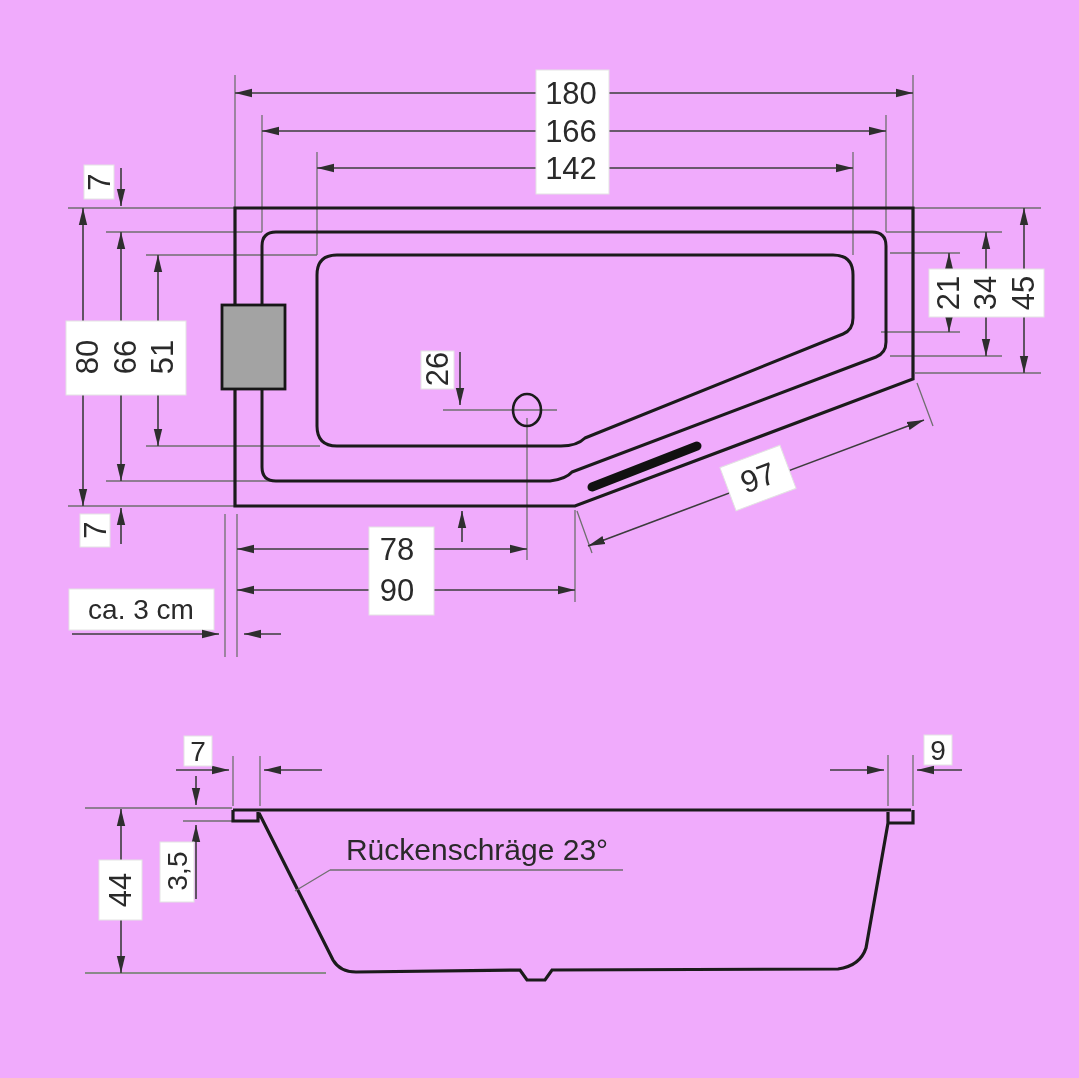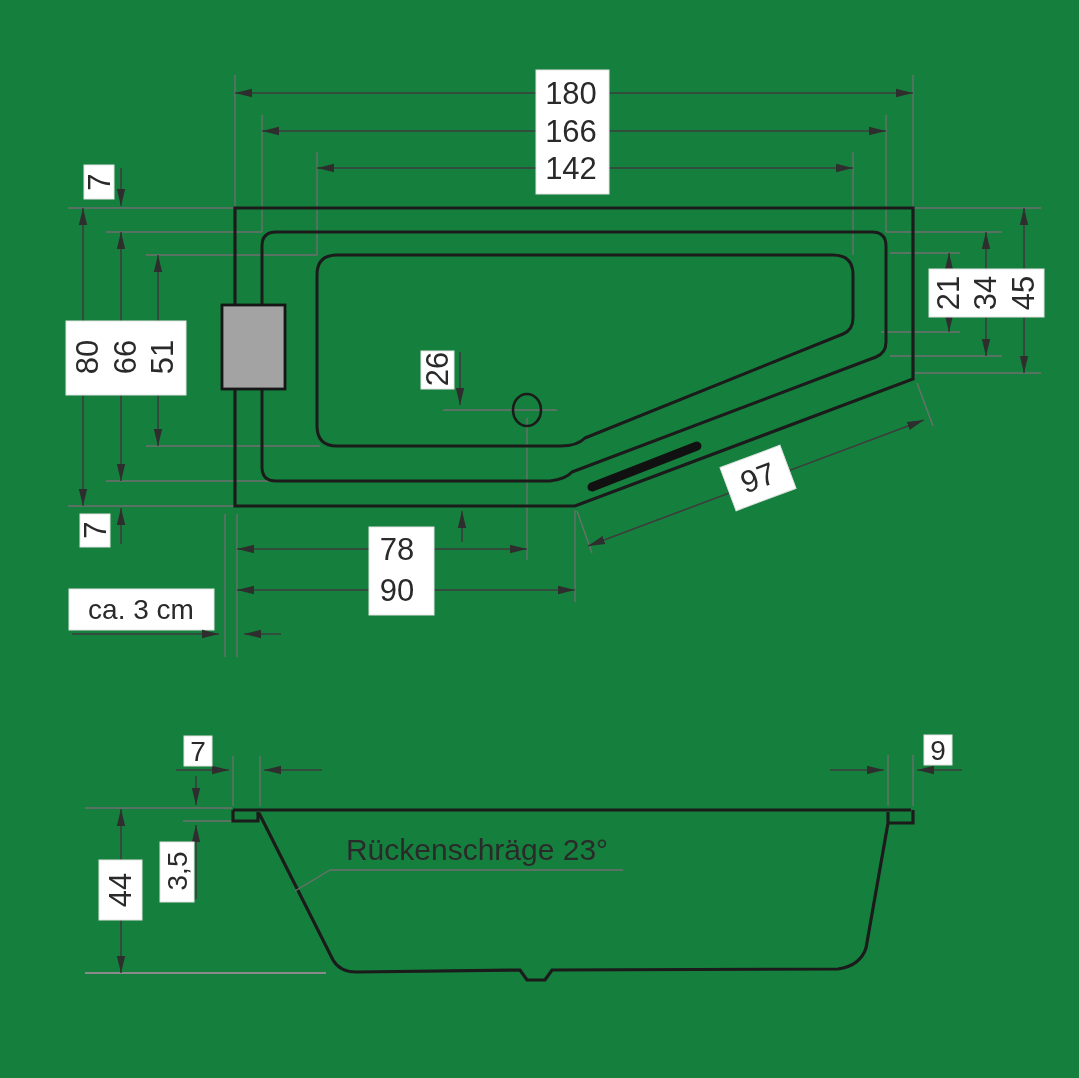--- a/index.html
+++ b/index.html
@@ -1,16 +1,16 @@
 <!DOCTYPE html>
 <html><head>
 <meta charset="utf-8">
 <style>
   html,body{margin:0;padding:0;background:#ffffff;}
-  .stage{position:relative;width:1079px;height:1078px;background:#15803d;overflow:hidden;}
+  .stage{position:relative;width:1079px;height:1078px;background:#f0abfc;overflow:hidden;}
   svg{display:block;}
   .outline{stroke:#1b1b1b;fill:none;stroke-width:3.2;stroke-linejoin:miter;}
   .outline-mid{stroke:#1b1b1b;fill:none;stroke-width:3;stroke-linejoin:round;}
   .dimline{stroke:#3c3c3c;fill:none;stroke-width:1.6;}
   .extline{stroke:#6f6f6f;fill:none;stroke-width:1.3;}
   .refline{stroke:#8a8a8a;fill:none;stroke-width:2;}
   .labelbox{fill:#ffffff;stroke:#e3e3e3;stroke-width:1;}
   .dimtext{font-family:"Liberation Sans","DejaVu Sans",sans-serif;font-size:31px;fill:#2a2a2a;text-anchor:middle;}
   .dimtext.small{font-size:28px;}
   .note{font-family:"Liberation Sans","DejaVu Sans",sans-serif;font-size:30px;fill:#2a2a2a;text-anchor:middle;}

